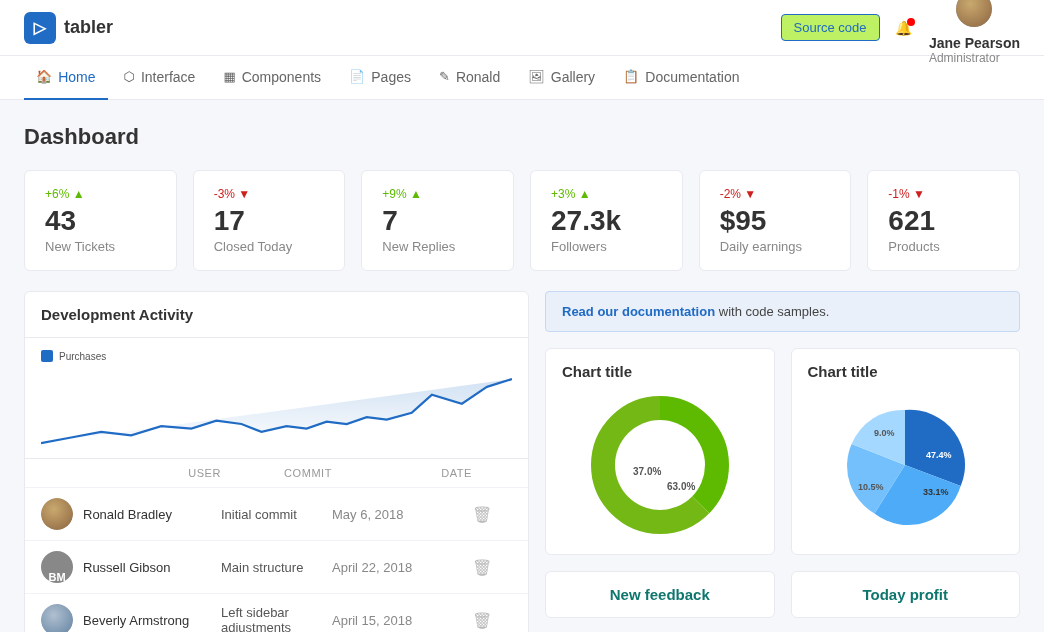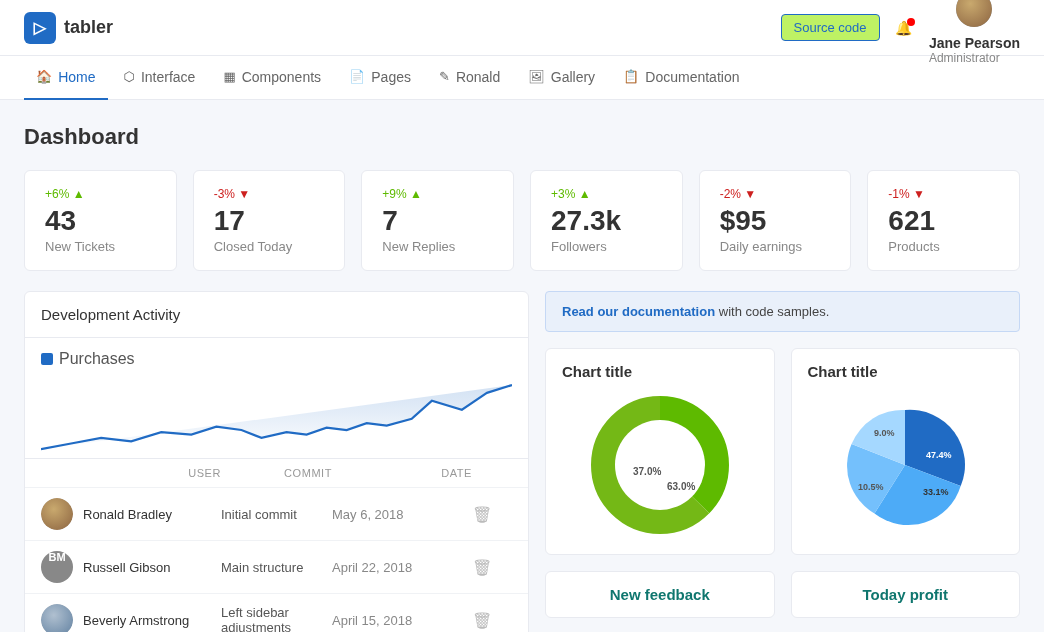--- a/index.html
+++ b/index.html
@@ -38,31 +38,31 @@
     .trend-down { color: #cd201f; }
     .stat-value { font-size: 28px; font-weight: 700; color: #333; }
     .stat-label { font-size: 13px; color: #888; margin-top: 2px; }
 
     
     .bottom-row { display: flex; gap: 16px; }
     .panel-left { flex: 0 0 505px; background: #fff; border: 1px solid #e8eaf0; border-radius: 6px; }
     .panel-right { flex: 1; display: flex; flex-direction: column; gap: 16px; }
 
     
-    .panel-header { padding: 14px 16px; font-size: 15px; font-weight: 400; color: #333; border-bottom: 1px solid #e8eaf0; }
+    .panel-header { padding: 14px 16px; font-size: 15px; font-weight: 700; color: #333; border-bottom: 1px solid #e8eaf0; }
     .chart-area { padding: 12px 16px; position: relative; height: 120px; }
-    .chart-legend { display: flex; align-items: center; gap: 6px; font-size: 16px; color: #555; margin-bottom: 8px; }
+    .chart-legend { display: flex; align-items: center; gap: 6px; font-size: 10px; color: #555; margin-bottom: 8px; }
     .legend-box { width: 12px; height: 12px; background: #206bc4; border-radius: 2px; }
 
     
     .line-chart-svg { width: 100%; height: 90px; }
     .commits-header { display: grid; grid-template-columns: 180px 1fr 140px 40px; padding: 8px 16px; font-size: 11px; color: #999; font-weight: 400; letter-spacing: 0.05em; text-transform: uppercase; border-top: 1px solid #e8eaf0; text-align: right; }
     .commit-row { display: grid; grid-template-columns: 180px 1fr 140px 40px; padding: 10px 16px; border-top: 1px solid #f0f2f5; align-items: center; }
     .commit-user { display: flex; align-items: center; gap: 10px; }
-    .commit-avatar { width: 32px; height: 32px; border-radius: 50%; display: flex; align-items: flex-start; justify-content: center; font-size: 11px; font-weight: 600; flex-shrink: 0; }
+    .commit-avatar { width: 32px; height: 32px; border-radius: 50%; display: flex; align-items: flex-end; justify-content: center; font-size: 11px; font-weight: 600; flex-shrink: 0; }
     .commit-name { font-size: 13px; color: #333; font-weight: 500; }
     .commit-message { font-size: 13px; color: #555; }
     .commit-date { font-size: 13px; color: #888; }
     .commit-action { color: #bbb; cursor: pointer; font-size: 16px; }
 
     
     .doc-banner { background: #e9f0fa; border: 1px solid #c5d8f5; border-radius: 4px; padding: 12px 16px; font-size: 13px; color: #444; }
     .doc-banner strong { color: #206bc4; }
 
     .charts-row { display: flex; gap: 16px; }

